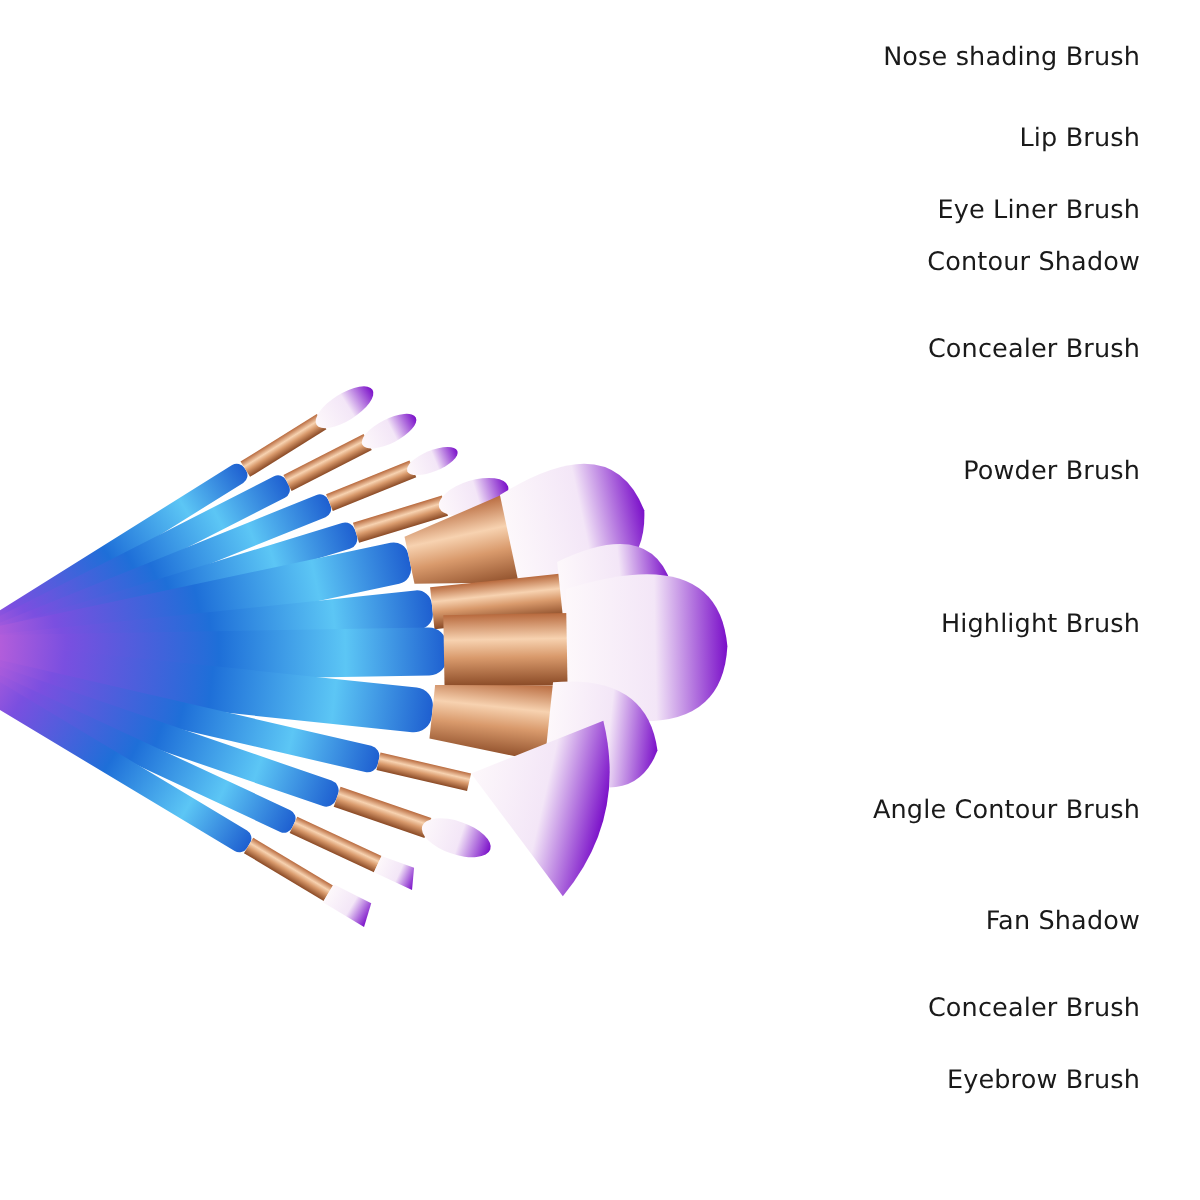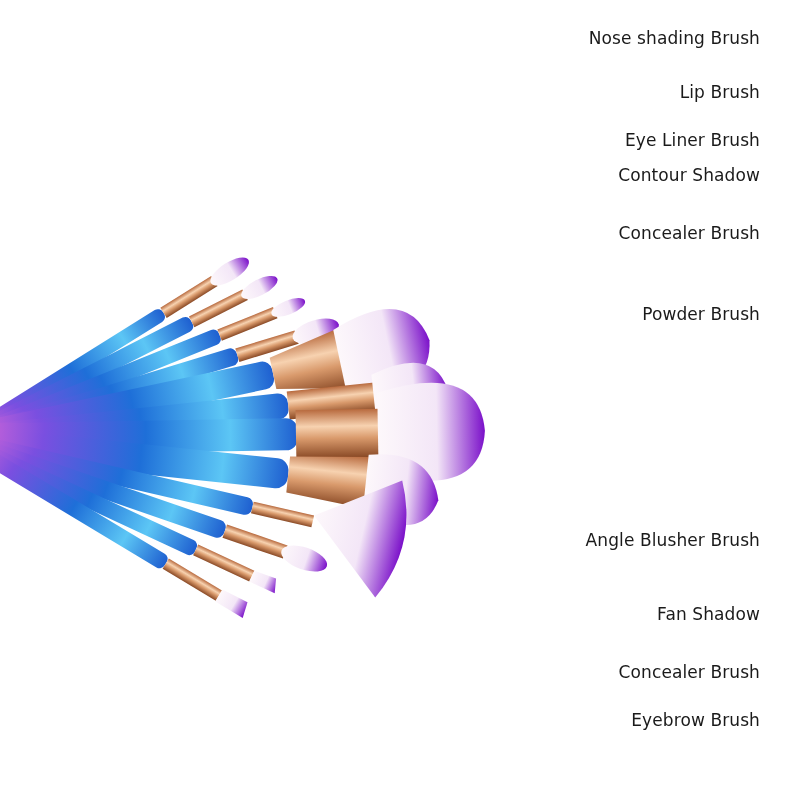--- a/index.html
+++ b/index.html
@@ -96,17 +96,18 @@
       <path d="M302,-7 L330,-9 L334,7 L302,7 Z" fill="url(#bristle)"></path>
     </g>
   </svg>
 
   <div class="label" style="top:28px">Nose shading Brush</div>
   <div class="label" style="top:82px">Lip Brush</div>
   <div class="label" style="top:130px">Eye Liner Brush</div>
   <div class="label" style="top:165px">Contour Shadow</div>
   <div class="label" style="top:223px">Concealer Brush</div>
   <div class="label" style="top:304px">Powder Brush</div>
-  <div class="label" style="top:530px">Angle Blusher Brush</div>
+  <div class="label" style="top:406px">Highlight Brush</div>
+  <div class="label" style="top:530px">Angle Contour Brush</div>
   <div class="label" style="top:604px">Fan Shadow</div>
   <div class="label" style="top:710px">Eyebrow Brush</div>
   <div class="label" style="top:662px">Concealer Brush</div>
 </div>
 
 </body></html>

